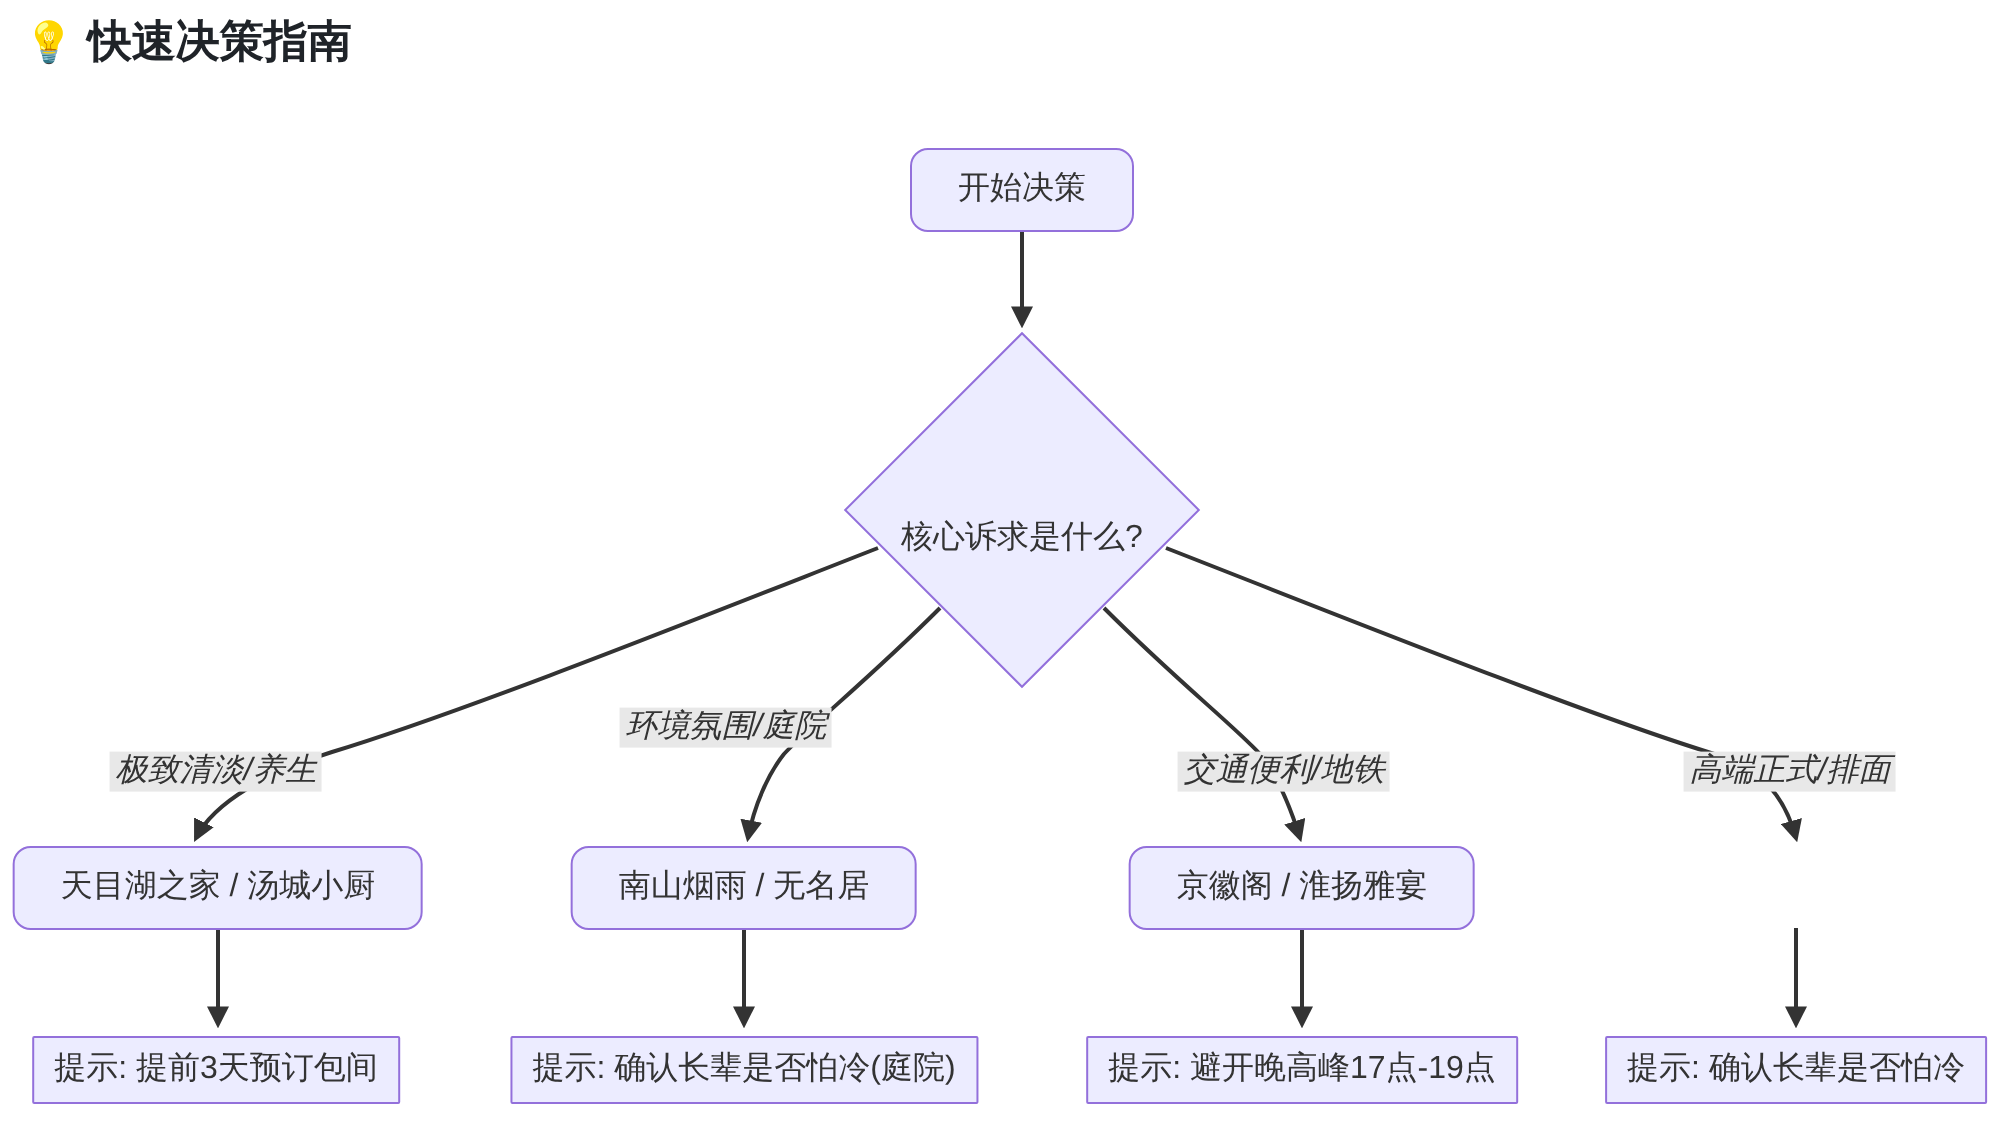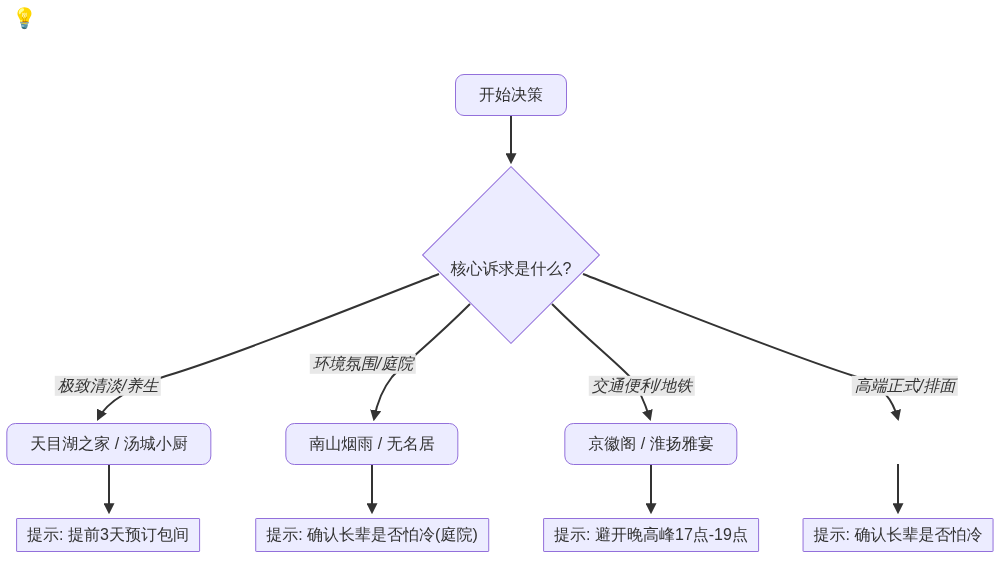--- a/index.html
+++ b/index.html
@@ -66,20 +66,21 @@
     font-style: italic;
   }
 </style>
 </head>
 <body>
 
 <div class="page">
 
   <h1 class="title">
     <span class="bulb">💡</span>
+    <span>快速决策指南</span>
   </h1>
 
   <svg class="edges" width="1000" height="568">
     <defs>
       <marker id="arrow" viewBox="0 0 10 10" refX="8" refY="5" markerWidth="11" markerHeight="11" markerUnits="userSpaceOnUse" orient="auto">
         <path d="M0,0 L10,5 L0,10 z" fill="#333333"></path>
       </marker>
     </defs>
     <g stroke="#333333" stroke-width="2" fill="none">
       <path d="M 511,115 L 511,162" marker-end="url(#arrow)"></path>
@@ -106,16 +107,16 @@
   <div class="node sharp" style="left:108px; top:535px;">提示: 提前3天预订包间</div>
 
   <div class="edge-label" style="left:363px; top:364px;">环境氛围/庭院</div>
   <div class="node sharp" style="left:372px; top:535px;">提示: 确认长辈是否怕冷(庭院)</div>
   <div class="node rounded" style="left:372px; top:444px;">南山烟雨 / 无名居</div>
 
   <div class="edge-label" style="left:642px; top:386px;">交通便利/地铁</div>
   <div class="node rounded" style="left:651px; top:444px;">京徽阁 / 淮扬雅宴</div>
   <div class="node sharp" style="left:651px; top:535px;">提示: 避开晚高峰17点-19点</div>
 
-  <div class="edge-label" style="left:895px; top:386px;margin-left:10px;">高端正式/排面</div>
+  <div class="edge-label" style="left:895px; top:386px;">高端正式/排面</div>
   <div class="node sharp" style="left:898px; top:535px;">提示: 确认长辈是否怕冷</div>
 
 </div>
 
 </body></html>

